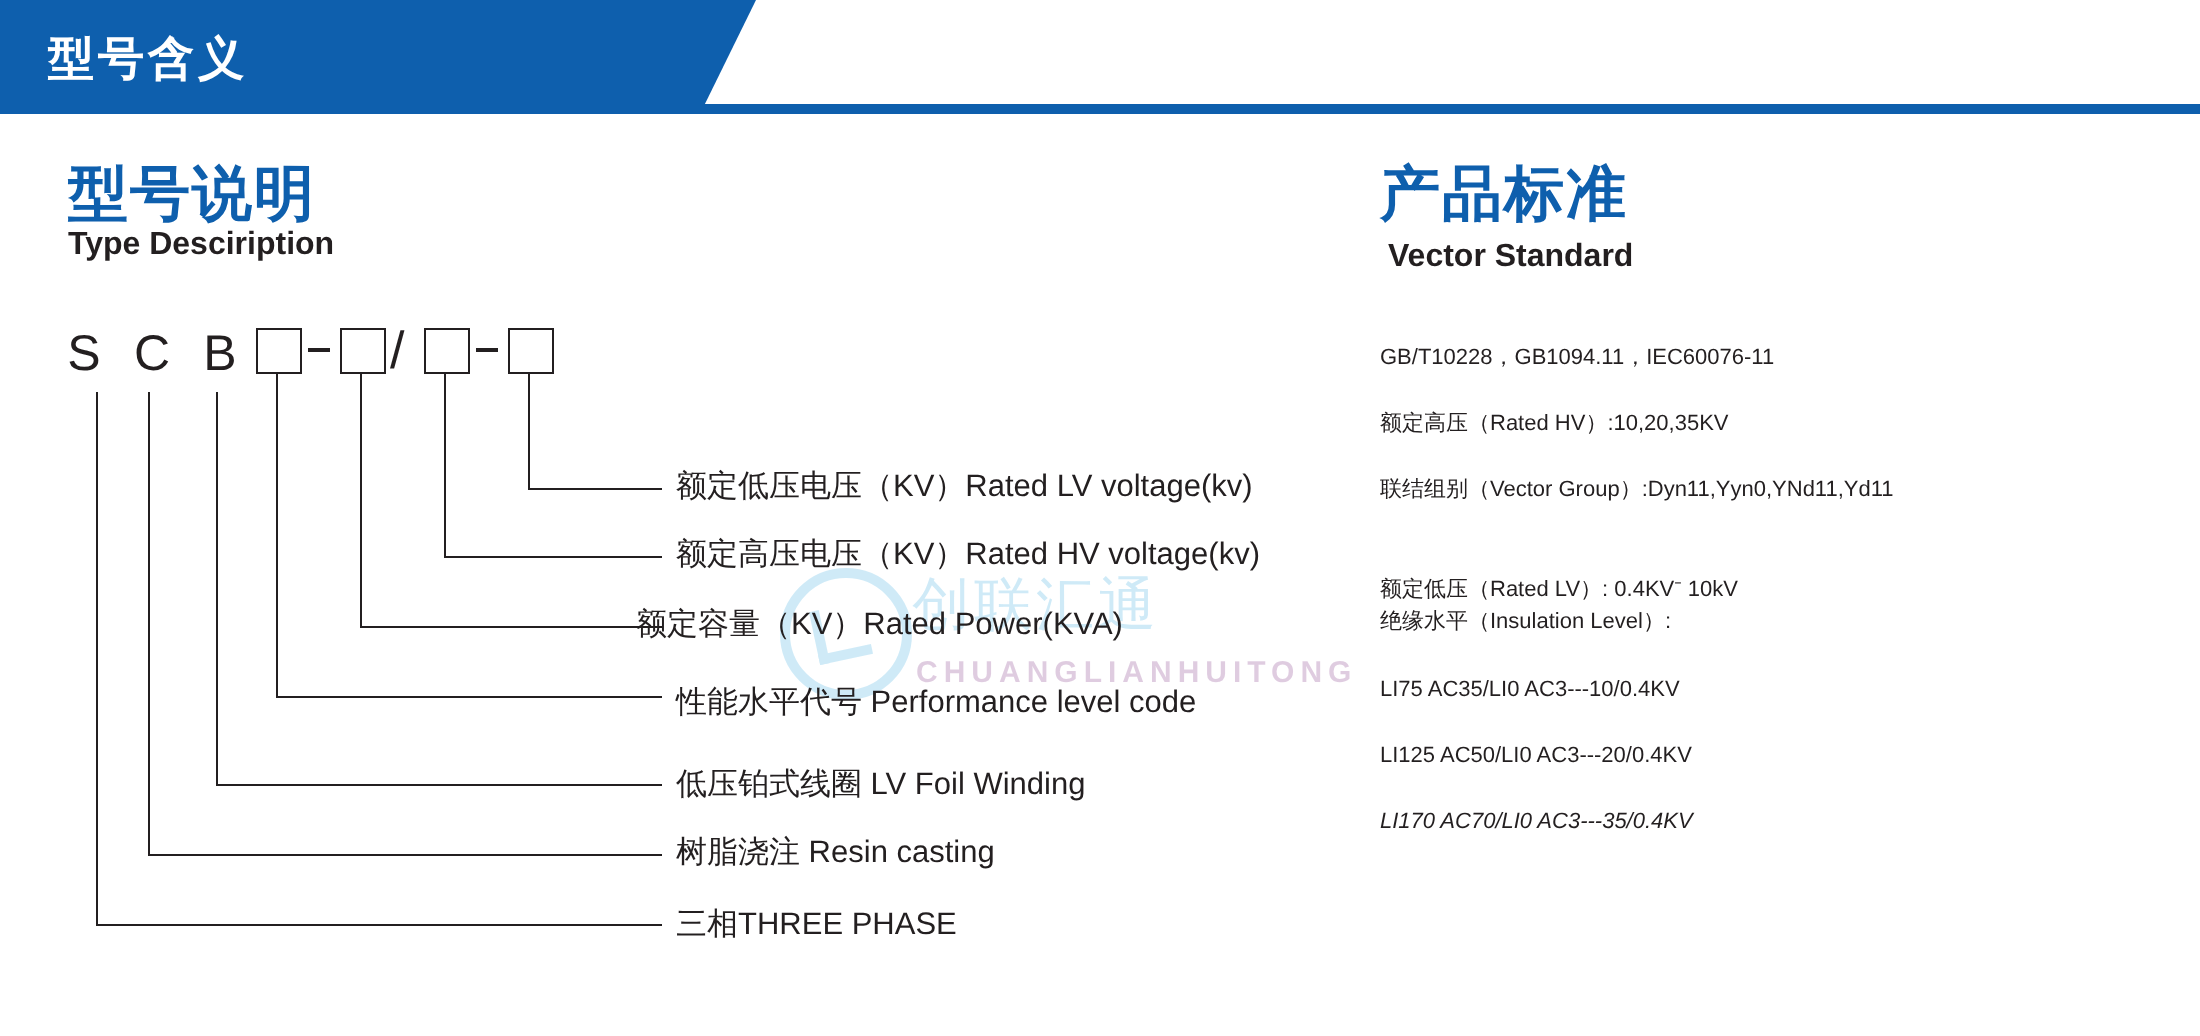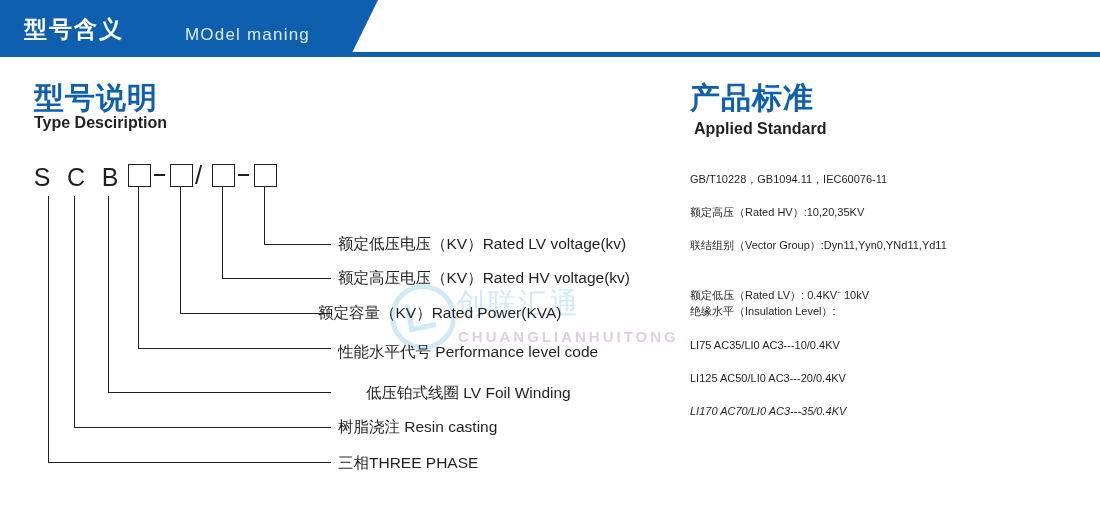--- a/index.html
+++ b/index.html
@@ -181,27 +181,26 @@
     white-space: nowrap;
   }
 </style>
 </head>
 <body>
 
 <div class="header">
   <div class="header-bar"></div>
   <div class="header-rule"></div>
   <div class="header-cn">型号含义</div>
-  <div class="header-en">MOdel maning</div>
 </div>
 
 <div class="sect-title-cn" id="title-left-cn">型号说明</div>
 <div class="sect-title-en" id="title-left-en">Type Desciription</div>
 <div class="sect-title-cn" id="title-right-cn">产品标准</div>
-<div class="sect-title-en" id="title-right-en">Applied Standard</div>
+<div class="sect-title-en" id="title-right-en">Vector Standard</div>
 
 <div class="watermark">
   <div class="wm-circle"></div>
   <div class="wm-cn">创联汇通</div>
   <div class="wm-en">CHUANGLIANHUITONG</div>
 </div>
 
 <div class="code-row">
   <div class="code-char" style="left:32px;  top:162px; width:20px;">S</div>
   <div class="code-char" style="left:66px;  top:162px; width:20px;">C</div>
@@ -234,21 +233,21 @@
 <div class="vline" style="left:74px;  top:196px; height:232px;"></div>
 <div class="hline" style="left:74px;  top:427px; width:257px;"></div>
 
 <div class="vline" style="left:48px;  top:196px; height:267px;"></div>
 <div class="hline" style="left:48px;  top:462px; width:283px;"></div>
 
 <div class="leg-label" style="left:338px; top:234px;">额定低压电压（KV）Rated LV voltage(kv)</div>
 <div class="leg-label" style="left:338px; top:268px;">额定高压电压（KV）Rated HV voltage(kv)</div>
 <div class="leg-label" style="left:318px; top:303px;">额定容量（KV）Rated Power(KVA)</div>
 <div class="leg-label" style="left:338px; top:342px;">性能水平代号 Performance level code</div>
-<div class="leg-label" style="left:338px; top:383px;margin-left:28px;">低压铂式线圈 LV Foil Winding</div>
+<div class="leg-label" style="left:338px; top:383px;">低压铂式线圈 LV Foil Winding</div>
 <div class="leg-label" style="left:338px; top:417px;">树脂浇注 Resin casting</div>
 <div class="leg-label" style="left:338px; top:453px;">三相THREE PHASE</div>
 
 <div class="std-line" style="top:168px;">GB/T10228，GB1094.11，IEC60076-11</div>
 <div class="std-line" style="top:201px;">额定高压（Rated HV）:10,20,35KV</div>
 <div class="std-line" style="top:234px;">联结组别（Vector Group）:Dyn11,Yyn0,YNd11,Yd11</div>
 <div class="std-line" style="top:284px;">额定低压（Rated LV）: 0.4KV⁻ 10kV</div>
 <div class="std-line" style="top:300px;">绝缘水平（Insulation Level）:</div>
 <div class="std-line" style="top:334px;">LI75 AC35/LI0 AC3---10/0.4KV</div>
 <div class="std-line" style="top:367px;">LI125 AC50/LI0 AC3---20/0.4KV</div>

